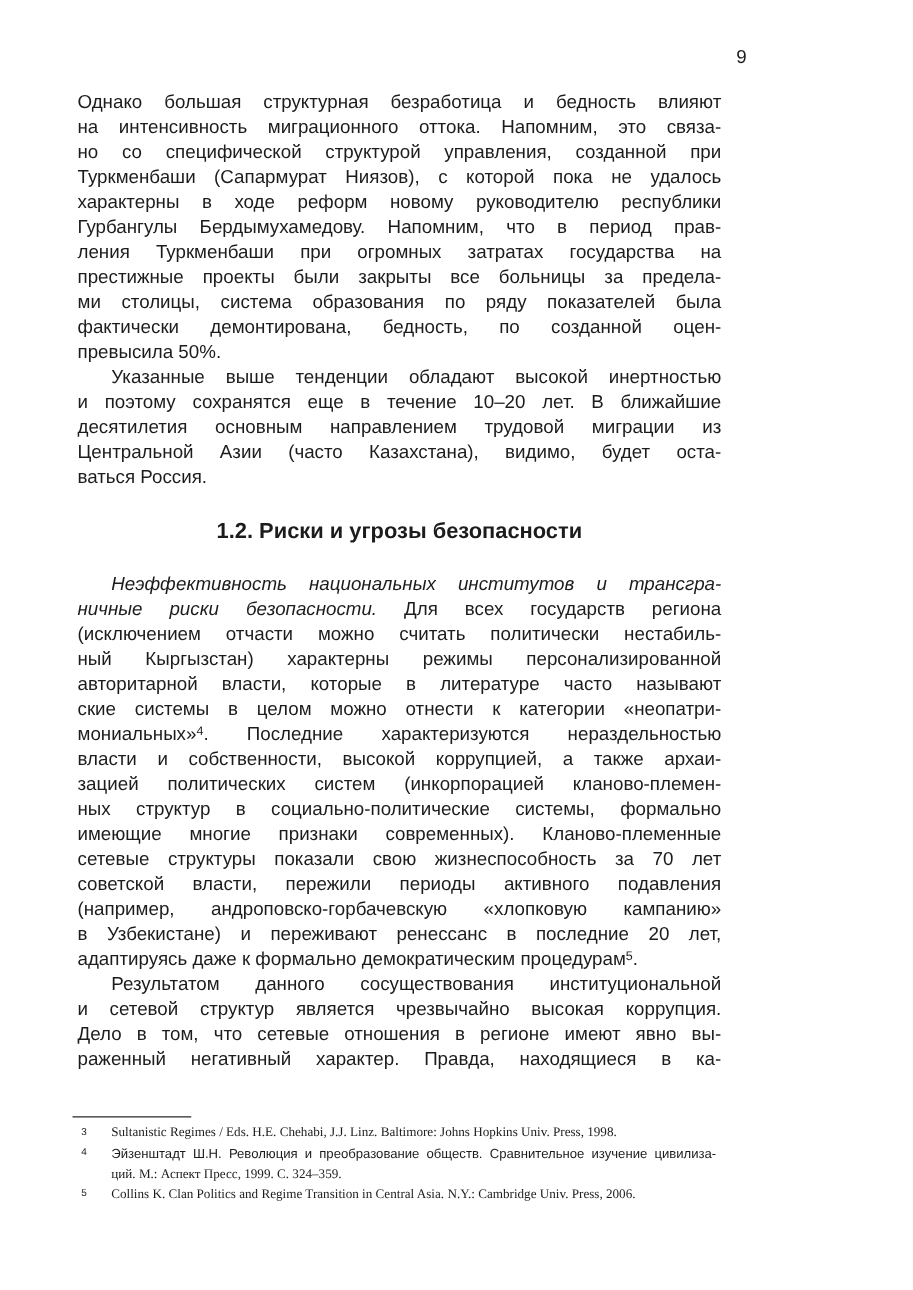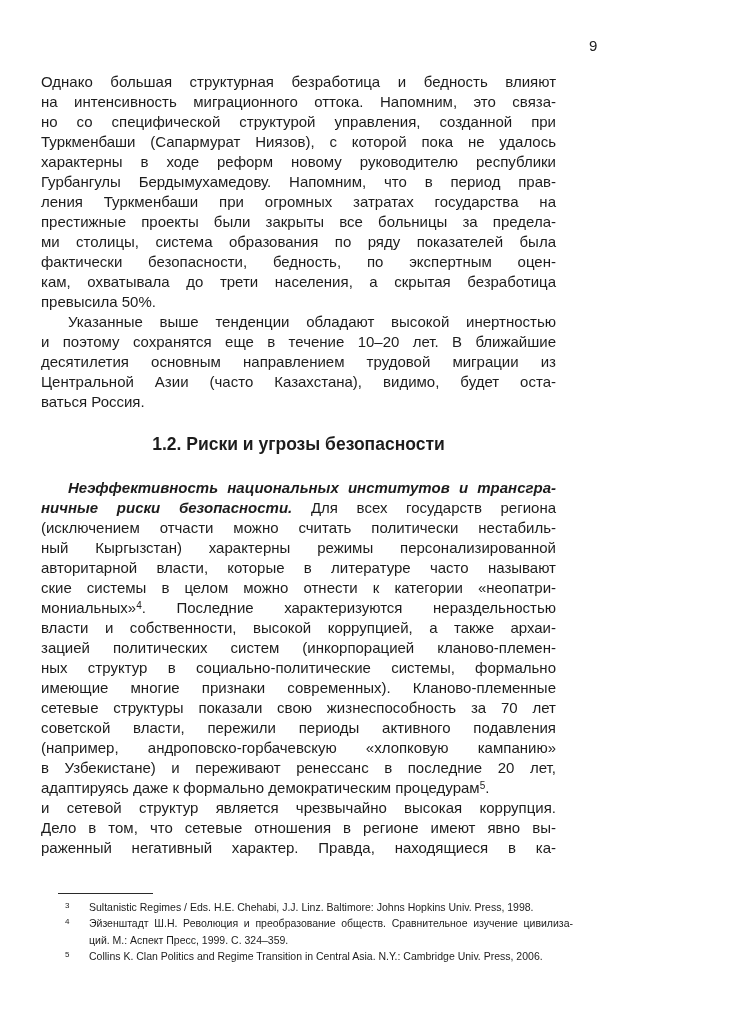--- a/index.html
+++ b/index.html
@@ -9,28 +9,28 @@
     font-family: "Liberation Sans", sans-serif;
     color: #1c1c1c;
     position: relative;
     overflow: hidden;
   }
   .page-number {
     position: absolute; left: 589px; top: 37px;
     font-size: 15px; line-height: 18px;
   }
   .body-text {
-    position: absolute; left: 41px; top: 72px; width: 515px;
+    position: absolute; left: 62px; top: 72px; width: 515px;
     font-size: 15px; line-height: 20px;
   }
   .para { margin: 0; }
   .line { text-align: justify; text-align-last: justify; }
   .line.last { text-align: left; text-align-last: left; }
   .line.indent { padding-left: 27px; }
-  .bi { font-weight: bold; font-style: italic; }
+  .bi { font-weight: normal; font-style: italic; }
   .sup { font-size: 10px; position: relative; top: -4px; line-height: 0; }
   .heading {
     font-weight: bold; font-size: 17.5px; line-height: 22px;
     text-align: center; text-align-last: center;
     margin: 21px 0 23px 0;
   }
   .footnotes {
     position: absolute; left: 58px; top: 893px; width: 515px;
     font-size: 10.5px; line-height: 16.4px;
   }
@@ -38,41 +38,40 @@
     width: 95px; height: 0;
     border-top: 1.5px solid #2a2a2a;
     margin-bottom: 5px;
   }
   .footnote { position: relative; padding-left: 31px; }
   .fn-marker {
     position: absolute; left: 7px; top: 2px;
     font-size: 8px; line-height: 10px;
   }
   .fn-line { text-align: justify; text-align-last: justify; }
-  .fn-line.last { text-align: center; text-align-last: left; white-space: nowrap; }
+  .fn-line.last { text-align: center; text-align-last: left; white-space: nowrap; font-family: Liberation Serif, serif; }
 </style>
 </head>
 <body>
 
 <div class="page-number">9</div>
 
 <div class="body-text">
   <div>
       <div class="para">
         <div class="line"><span>Однако большая структурная безработица и бедность влияют</span></div>
         <div class="line"><span>на интенсивность миграционного оттока. Напомним, это связа-</span></div>
         <div class="line"><span>но со специфической структурой управления, созданной при</span></div>
         <div class="line"><span>Туркменбаши (Сапармурат Ниязов), с которой пока не удалось</span></div>
         <div class="line"><span>характерны в ходе реформ новому руководителю республики</span></div>
         <div class="line"><span>Гурбангулы Бердымухамедову. Напомним, что в период прав-</span></div>
         <div class="line"><span>ления Туркменбаши при огромных затратах государства на</span></div>
         <div class="line"><span>престижные проекты были закрыты все больницы за предела-</span></div>
         <div class="line"><span>ми столицы, система образования по ряду показателей была</span></div>
-        <div class="line"><span>фактически безопасности, бедность, по экспертным оцен-</span></div>
-        <div class="line"><span>кам, охватывала до трети населения, а скрытая безработица</span></div>
+        <div class="line"><span>фактически демонтирована, бедность, по созданной оцен-</span></div>
         <div class="line last"><span>превысила 50%.</span></div>
       </div>
       <div class="para">
         <div class="line indent"><span>Указанные выше тенденции обладают высокой инертностью</span></div>
         <div class="line"><span>и поэтому сохранятся еще в течение 10–20 лет. В ближайшие</span></div>
         <div class="line"><span>десятилетия основным направлением трудовой миграции из</span></div>
         <div class="line"><span>Центральной Азии (часто Казахстана), видимо, будет оста-</span></div>
         <div class="line last"><span>ваться Россия.</span></div>
       </div>
     </div>
@@ -90,20 +89,21 @@
         <div class="line"><span>зацией политических систем (инкорпорацией кланово-племен-</span></div>
         <div class="line"><span>ных структур в социально-политические системы, формально</span></div>
         <div class="line"><span>имеющие многие признаки современных). Кланово-племенные</span></div>
         <div class="line"><span>сетевые структуры показали свою жизнеспособность за 70 лет</span></div>
         <div class="line"><span>советской власти, пережили периоды активного подавления</span></div>
         <div class="line"><span>(например, андроповско-горбачевскую «хлопковую кампанию»</span></div>
         <div class="line"><span>в Узбекистане) и переживают ренессанс в последние 20 лет,</span></div>
         <div class="line last"><span>адаптируясь даже к формально демократическим процедурам</span><span class="sup">5</span><span>.</span></div>
       </div>
       <div class="para">
+        <div class="line indent"><span>Результатом данного сосуществования институциональной</span></div>
         <div class="line"><span>и сетевой структур является чрезвычайно высокая коррупция.</span></div>
         <div class="line"><span>Дело в том, что сетевые отношения в регионе имеют явно вы-</span></div>
         <div class="line"><span>раженный негативный характер. Правда, находящиеся в ка-</span></div>
       </div>
     </div>
 </div>
 
 <div class="footnotes">
   <div class="fn-divider"></div>
   <div>

